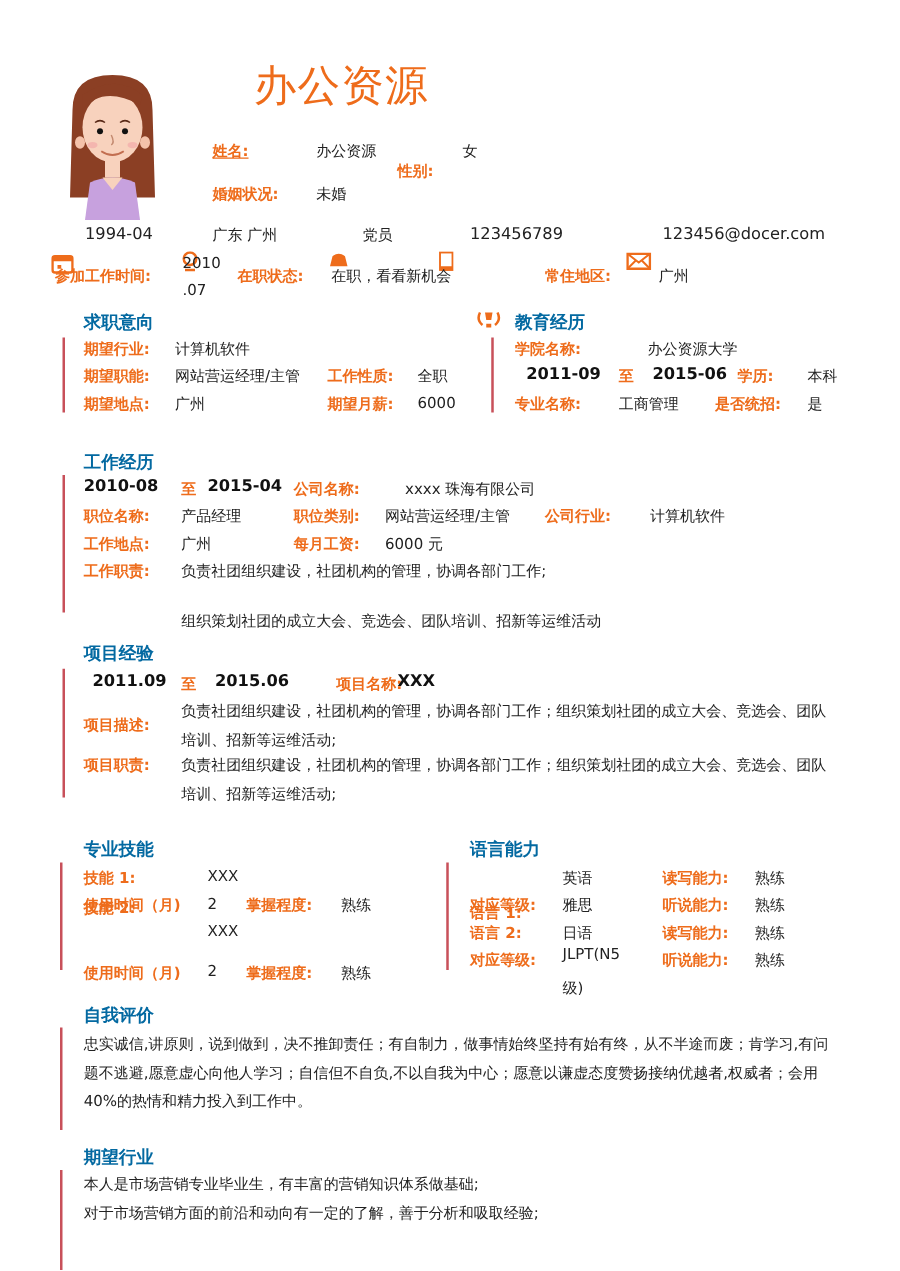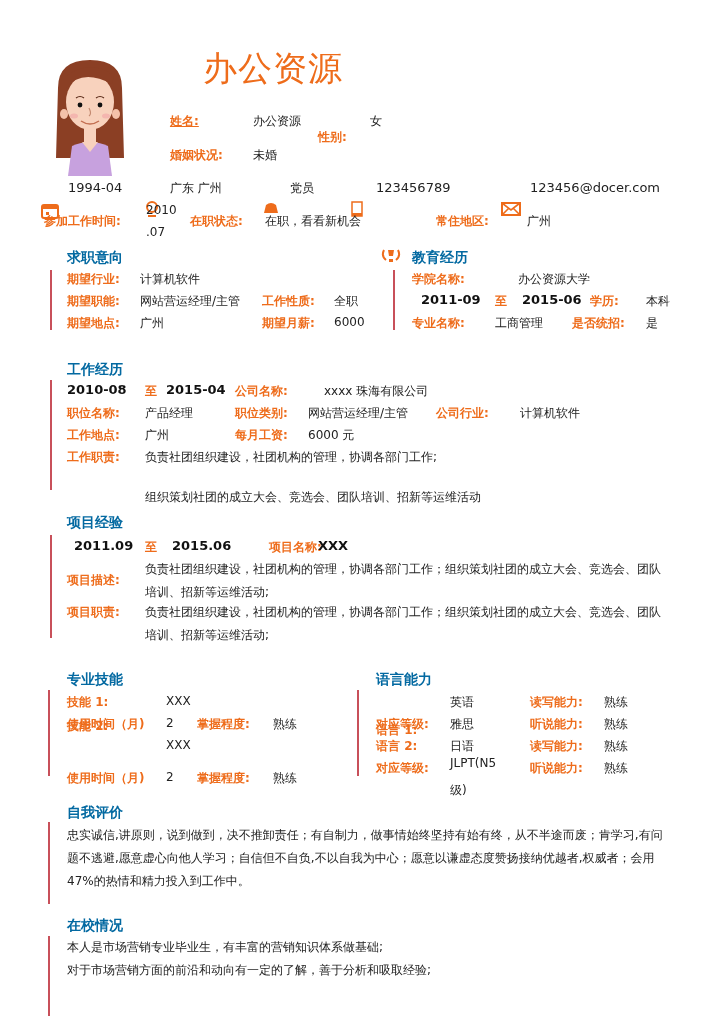--- a/index.html
+++ b/index.html
@@ -194,18 +194,18 @@
 <div class="abs lbl" style="left:376px;top:760px;">对应等级:</div>
 <div class="abs val" style="left:450px;top:756px;">JLPT(N5</div>
 <div class="abs val" style="left:450px;top:782px;">级)</div>
 <div class="abs lbl" style="left:530px;top:760px;">听说能力:</div>
 <div class="abs val" style="left:604px;top:760px;">熟练</div>
 
 <div class="abs h" style="left:67px;top:804px;">自我评价</div>
 <div class="vline" style="left:48px;top:822px;height:82px;"></div>
 <div class="abs val" style="left:67px;top:827px;">忠实诚信,讲原则，说到做到，决不推卸责任；有自制力，做事情始终坚持有始有终，从不半途而废；肯学习,有问</div>
 <div class="abs val" style="left:67px;top:850px;">题不逃避,愿意虚心向他人学习；自信但不自负,不以自我为中心；愿意以谦虚态度赞扬接纳优越者,权威者；会用</div>
-<div class="abs val" style="left:67px;top:873px;">47%的热情和精力投入到工作中。</div>
-
-<div class="abs h" style="left:67px;top:917px;">在校情况</div>
+<div class="abs val" style="left:67px;top:873px;">40%的热情和精力投入到工作中。</div>
+
+<div class="abs h" style="left:67px;top:917px;">期望行业</div>
 <div class="vline" style="left:48px;top:936px;height:80px;"></div>
 <div class="abs val" style="left:67px;top:939px;">本人是市场营销专业毕业生，有丰富的营销知识体系做基础;</div>
 <div class="abs val" style="left:67px;top:962px;">对于市场营销方面的前沿和动向有一定的了解，善于分析和吸取经验;</div>
 
 </body></html>

